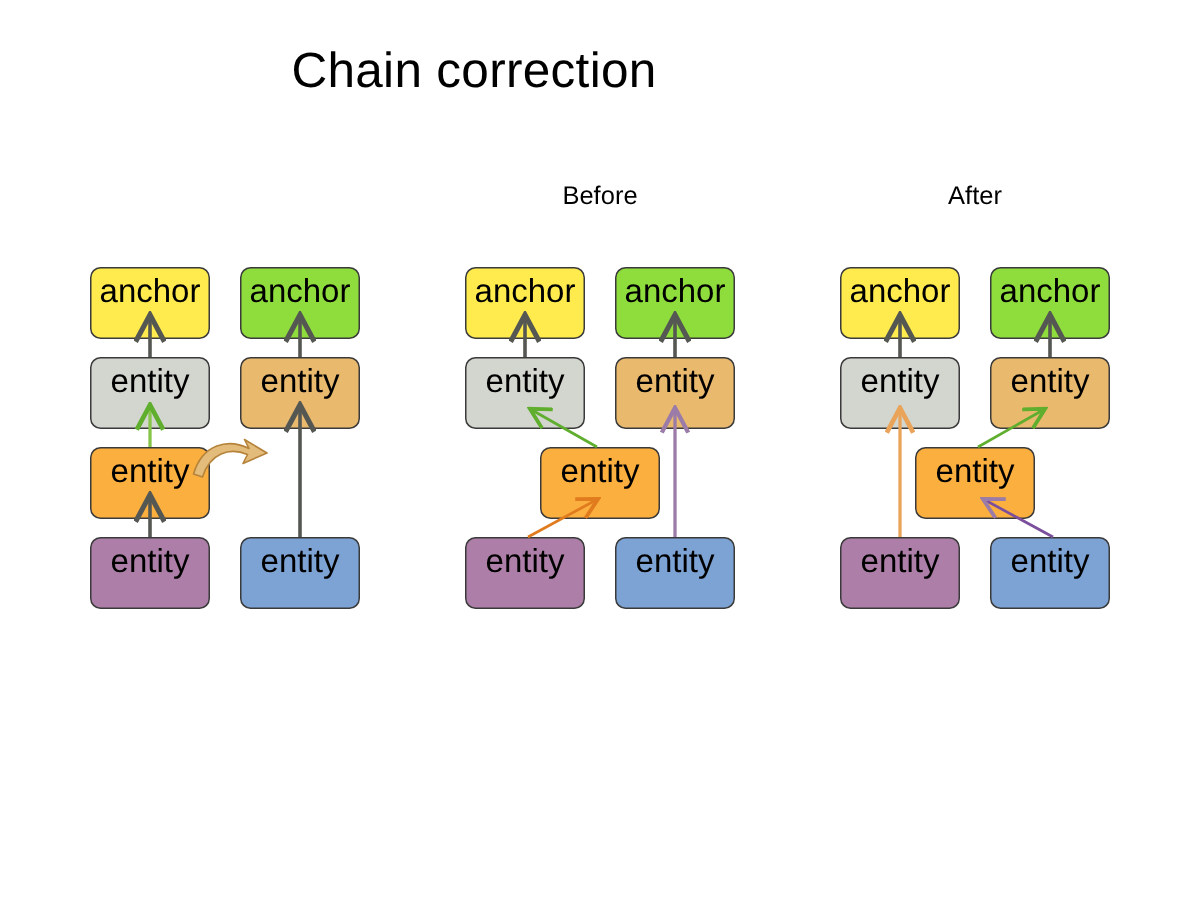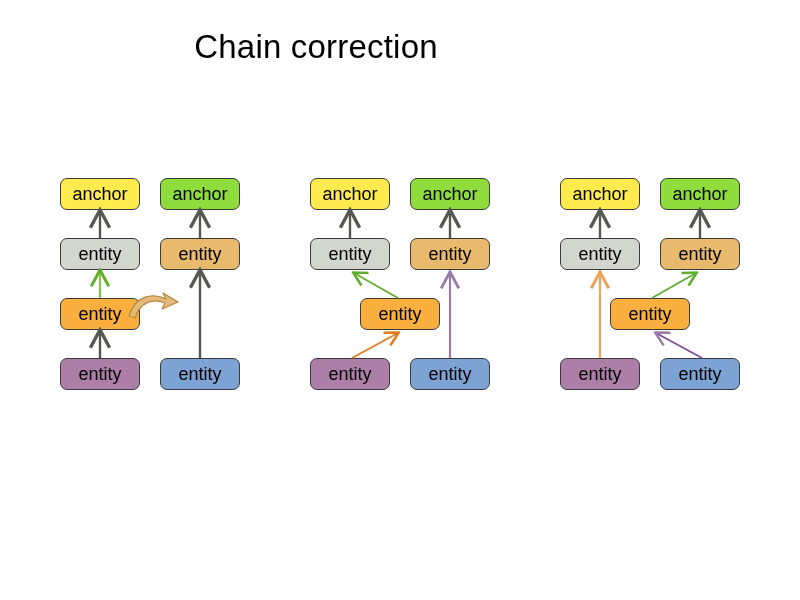--- a/index.html
+++ b/index.html
@@ -48,25 +48,25 @@
     width: 800px;
     text-align: center;
     font-size: 19px;
     color: #000000;
   }
 
   
   .node {
     position: absolute;
     width: 80px;
-    height: 32px;
+    height: 48px;
     box-sizing: border-box;
     border: 1px solid #3a3a3a;
     border-radius: 7px;
-    font-size: 18px;
+    font-size: 22px;
     line-height: 30px;
     text-align: center;
     color: #000000;
     overflow: hidden;
     white-space: nowrap;
   }
   .c-yellow { background: #ffeb4d; }
   .c-green  { background: #8fdd3c; }
   .c-gray   { background: #d3d5cf; }
   .c-tan    { background: #e9b96e; }
@@ -83,20 +83,22 @@
     pointer-events: none;
   }
 </style>
 </head>
 <body>
 
 <div id="slide">
 
   <div id="title">Chain correction</div>
 
+  <div class="phase-label" id="label-before">Before</div>
+  <div class="phase-label" id="label-after">After</div>
 
   <div class="node c-yellow" style="left:60px;  top:178px;">anchor</div>
   <div class="node c-green" style="left:160px; top:178px;">anchor</div>
   <div class="node c-gray" style="left:60px;  top:238px;">entity</div>
   <div class="node c-tan" style="left:160px; top:238px;">entity</div>
   <div class="node c-orange" style="left:60px;  top:298px;">entity</div>
   <div class="node c-purple" style="left:60px;  top:358px;">entity</div>
   <div class="node c-blue" style="left:160px; top:358px;">entity</div>
 
   <div class="node c-yellow" style="left:310px; top:178px;">anchor</div>

